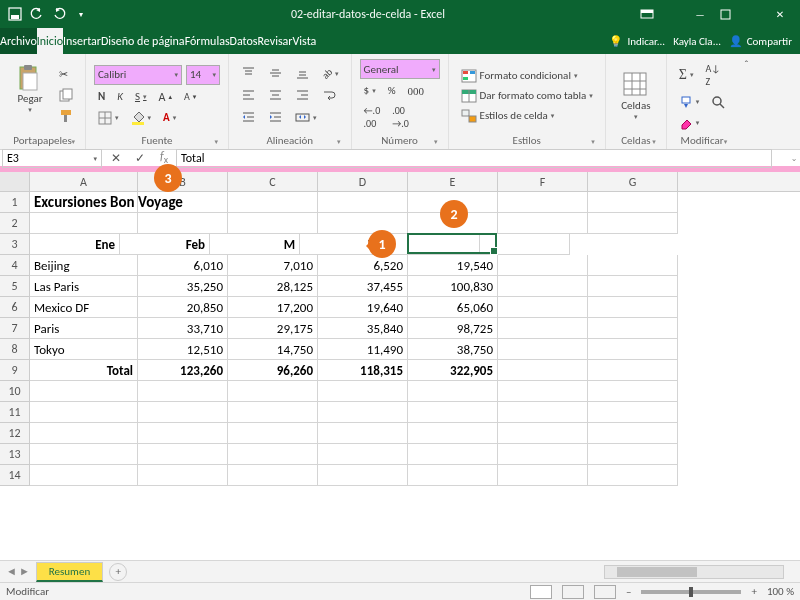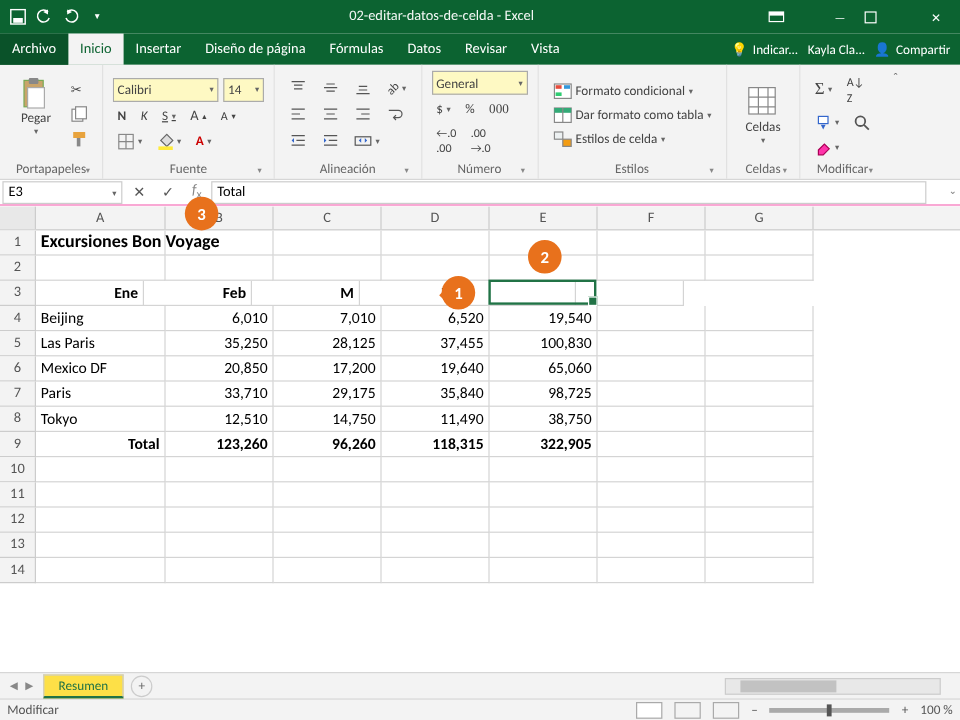--- a/index.html
+++ b/index.html
@@ -4,39 +4,39 @@
 <style>
 * { box-sizing: border-box; margin: 0; padding: 0; font-family: "Segoe UI", Calibri, sans-serif; }
 body { background: #fff; width: 800px; height: 600px; overflow: hidden; position: relative; }
 .titlebar { background: #0c6331; color: #fff; height: 28px; display: flex; align-items: center; font-size: 12px; }
 .titlebar .qa { display: flex; gap: 4px; padding: 0 6px; }
 .titlebar .qa span { width: 18px; height: 18px; display: inline-flex; align-items: center; justify-content: center; }
 .titlebar .title { flex: 1; text-align: center; opacity: .95; }
 .titlebar .wcontrols { display: flex; align-items: center; }
 .titlebar .wcontrols span { width: 40px; text-align: center; font-size: 10px; }
 .menubar { background: #0c6331; color: #fff; height: 26px; display: flex; align-items: stretch; font-size: 12px; }
-.menubar .tab { padding: 0 10px; display: flex; align-items: center; cursor: pointer; }
+.menubar .tab { padding: 0 0; display: flex; align-items: center; cursor: pointer; }
 .menubar .tab.file { background: #0a5229; }
 .menubar .tab.active { background: #f3f3f3; color: #0c6331; }
 .menubar .spacer { flex: 1; }
 .menubar .right { display: flex; align-items: center; gap: 8px; padding: 0 8px; font-size: 11px; }
 .menubar .right .box { display: flex; align-items: center; gap: 4px; }
 .ribbon { background: #f3f3f3; border-bottom: 1px solid #d6d6d6; height: 96px; display: flex; font-size: 11px; color: #444; }
 .group { border-right: 1px solid #e1e1e1; padding: 4px 8px 2px; display: flex; flex-direction: column; }
 .group .rows { flex: 1; display: flex; flex-direction: column; justify-content: center; gap: 3px; }
 .group .label { font-size: 11px; text-align: center; color: #666; margin-top: 1px; position: relative; }
 .group .label::after { content: "▾"; font-size: 7px; position: absolute; right: 2px; bottom: 1px; color: #888; }
 .rrow { display: flex; gap: 4px; align-items: center; }
 .btn { border: 1px solid transparent; padding: 1px 3px; border-radius: 2px; cursor: pointer; display: inline-flex; align-items: center; gap: 3px; }
 .bigbtn { display: flex; flex-direction: column; align-items: center; justify-content: center; width: 44px; height: 62px; cursor: pointer; }
 .bigbtn .ic { width: 28px; height: 28px; }
-.select { border: 1px solid #ababab; background: #fef9c3; height: 20px; font-size: 11px; padding: 0 3px; display: flex; align-items: center; justify-content: space-between; }
+.select { border: 1px solid #ababab; background: #f0abfc; height: 20px; font-size: 11px; padding: 0 3px; display: flex; align-items: center; justify-content: space-between; }
 .dd { font-size: 7px; color: #666; }
 .ico { width: 15px; height: 15px; display: inline-block; }
-.namebox-row { height: 22px; display: flex; align-items: center; border-bottom: 2px solid #f9a8d4; background: #fff; font-size: 12px; }
+.namebox-row { height: 22px; display: flex; align-items: center; border-bottom: 6px solid #f9a8d4; background: #fff; font-size: 12px; }
 .namebox { width: 100px; border: 1px solid #ccc; margin: 0 2px; height: 19px; padding: 0 4px; display: flex; align-items: center; justify-content: space-between; }
 .fx-btn { width: 24px; text-align: center; color: #888; cursor: pointer; }
 .formula-bar { flex: 1; border: 1px solid #ccc; height: 19px; padding: 0 4px; display: flex; align-items: center; margin-right: 16px; }
 .grid-wrap { position: relative; height: 388px; overflow: hidden; background: #fff; }
 .colheads { display: flex; height: 20px; font-size: 12px; color: #555; background: #f3f3f3; border-bottom: 1px solid #ccc; }
 .corner { width: 30px; border-right: 1px solid #ccc; background: #e8e8e8; }
 .ch { border-right: 1px solid #ccc; text-align: center; line-height: 20px; }
 .rows { overflow: auto; height: 368px; }
 .row { display: flex; height: 21px; font-size: 13px; }
 .rh { width: 30px; background: #f3f3f3; border-right: 1px solid #ccc; border-bottom: 1px solid #ccc; text-align: center; font-size: 12px; color: #555; line-height: 21px; }

